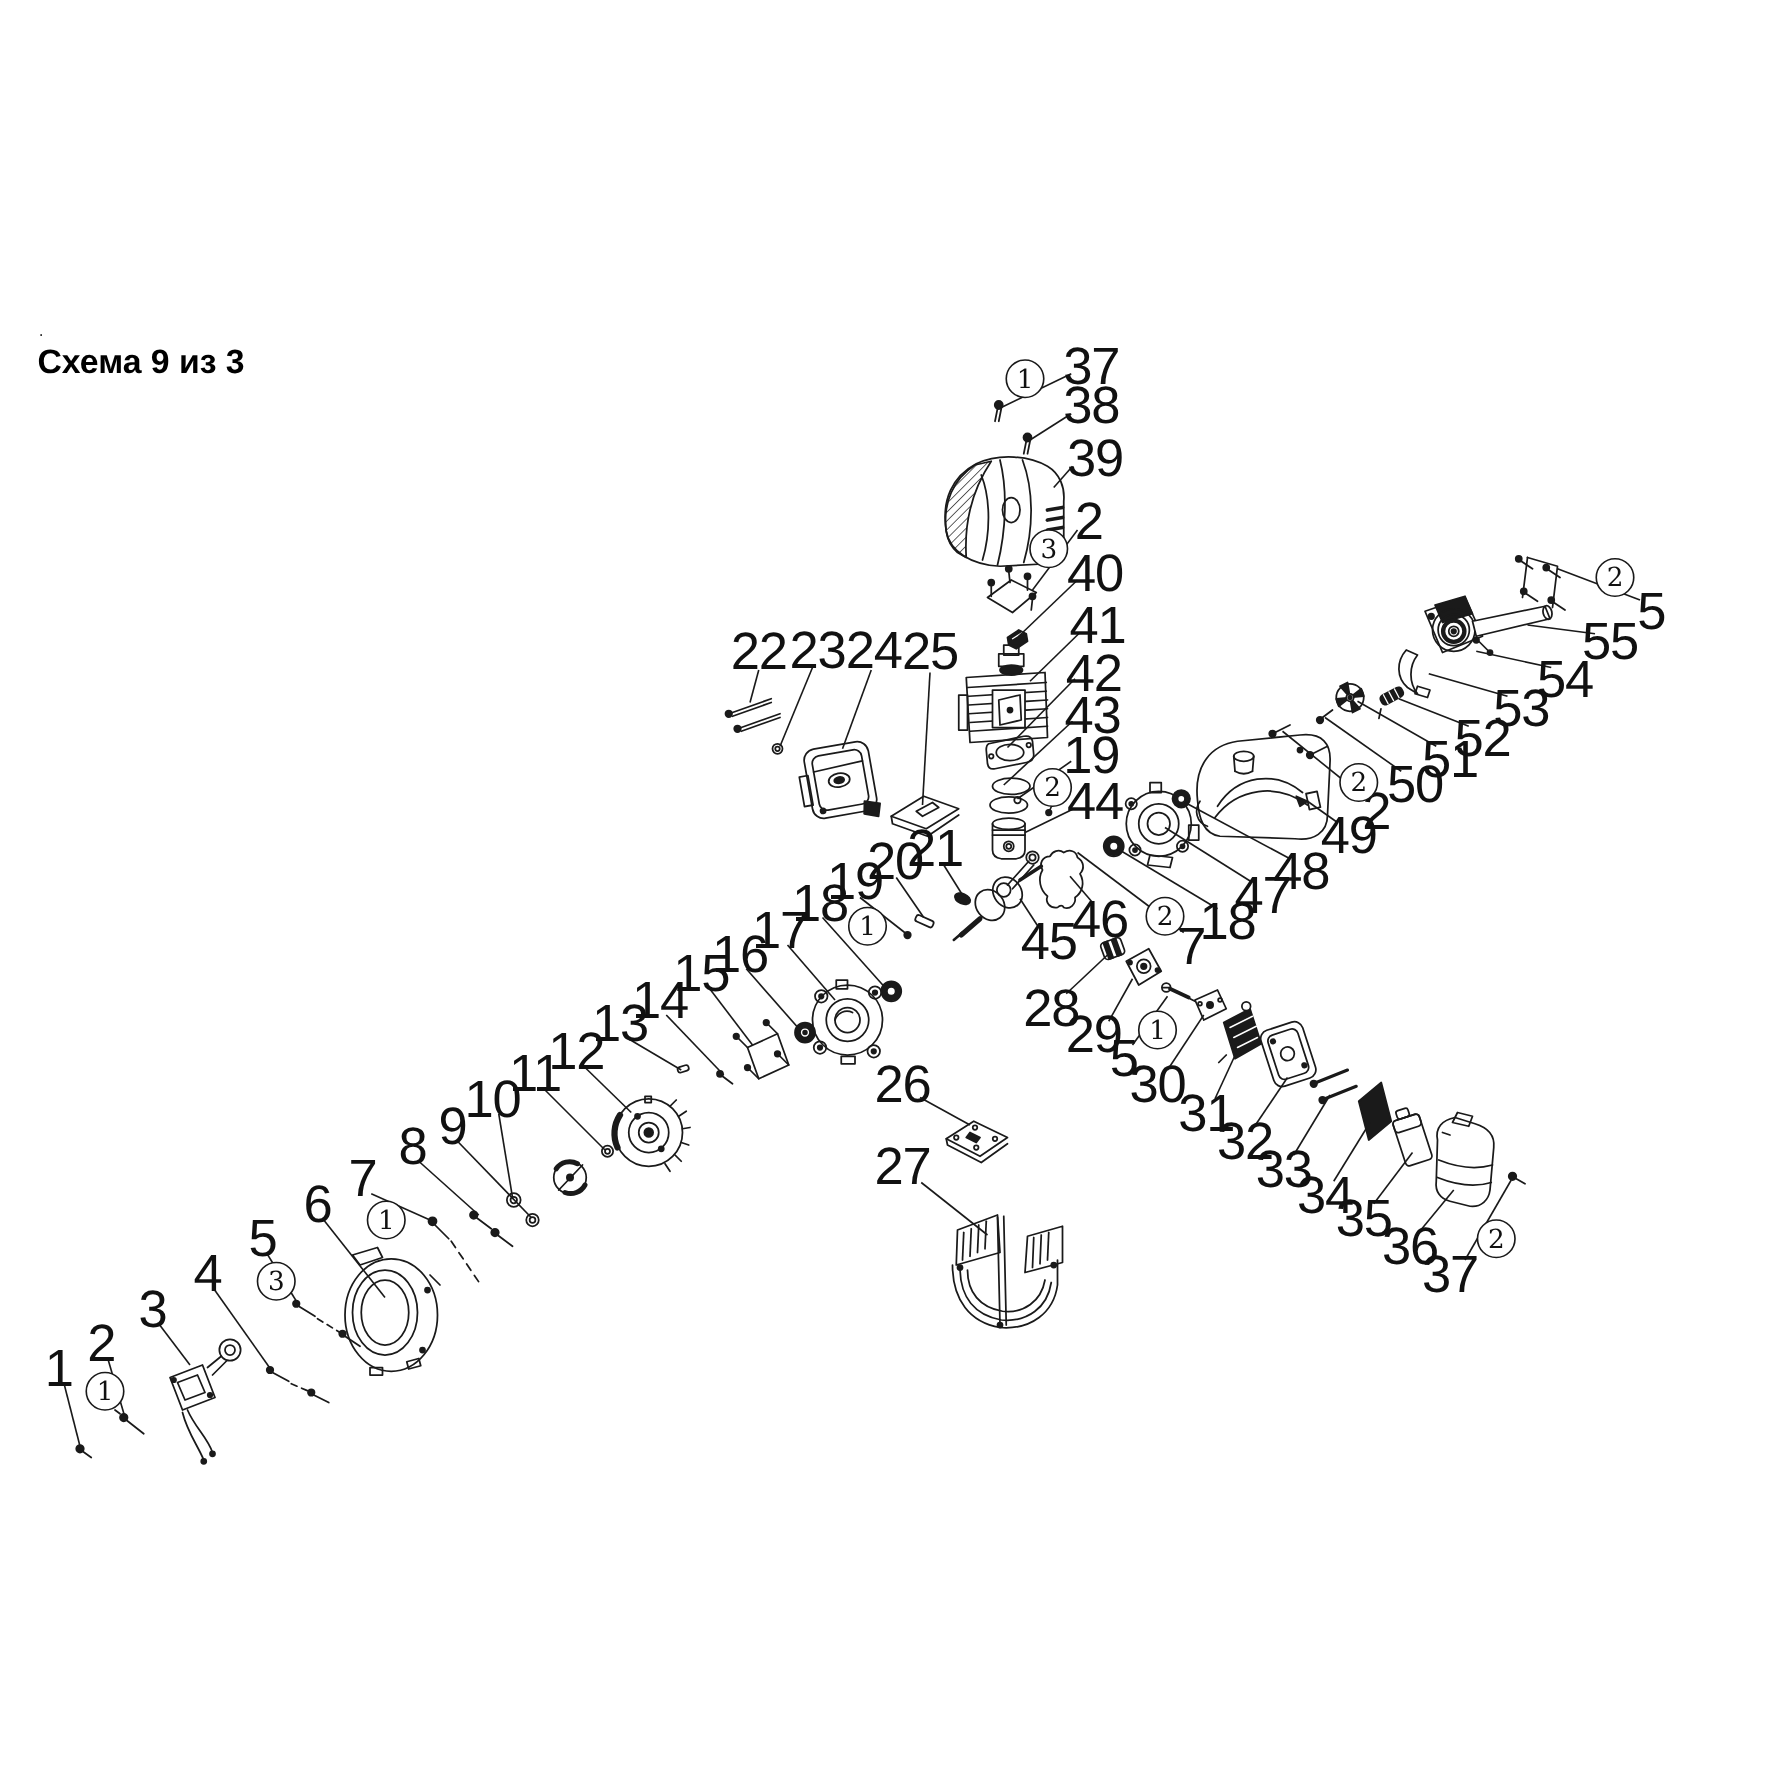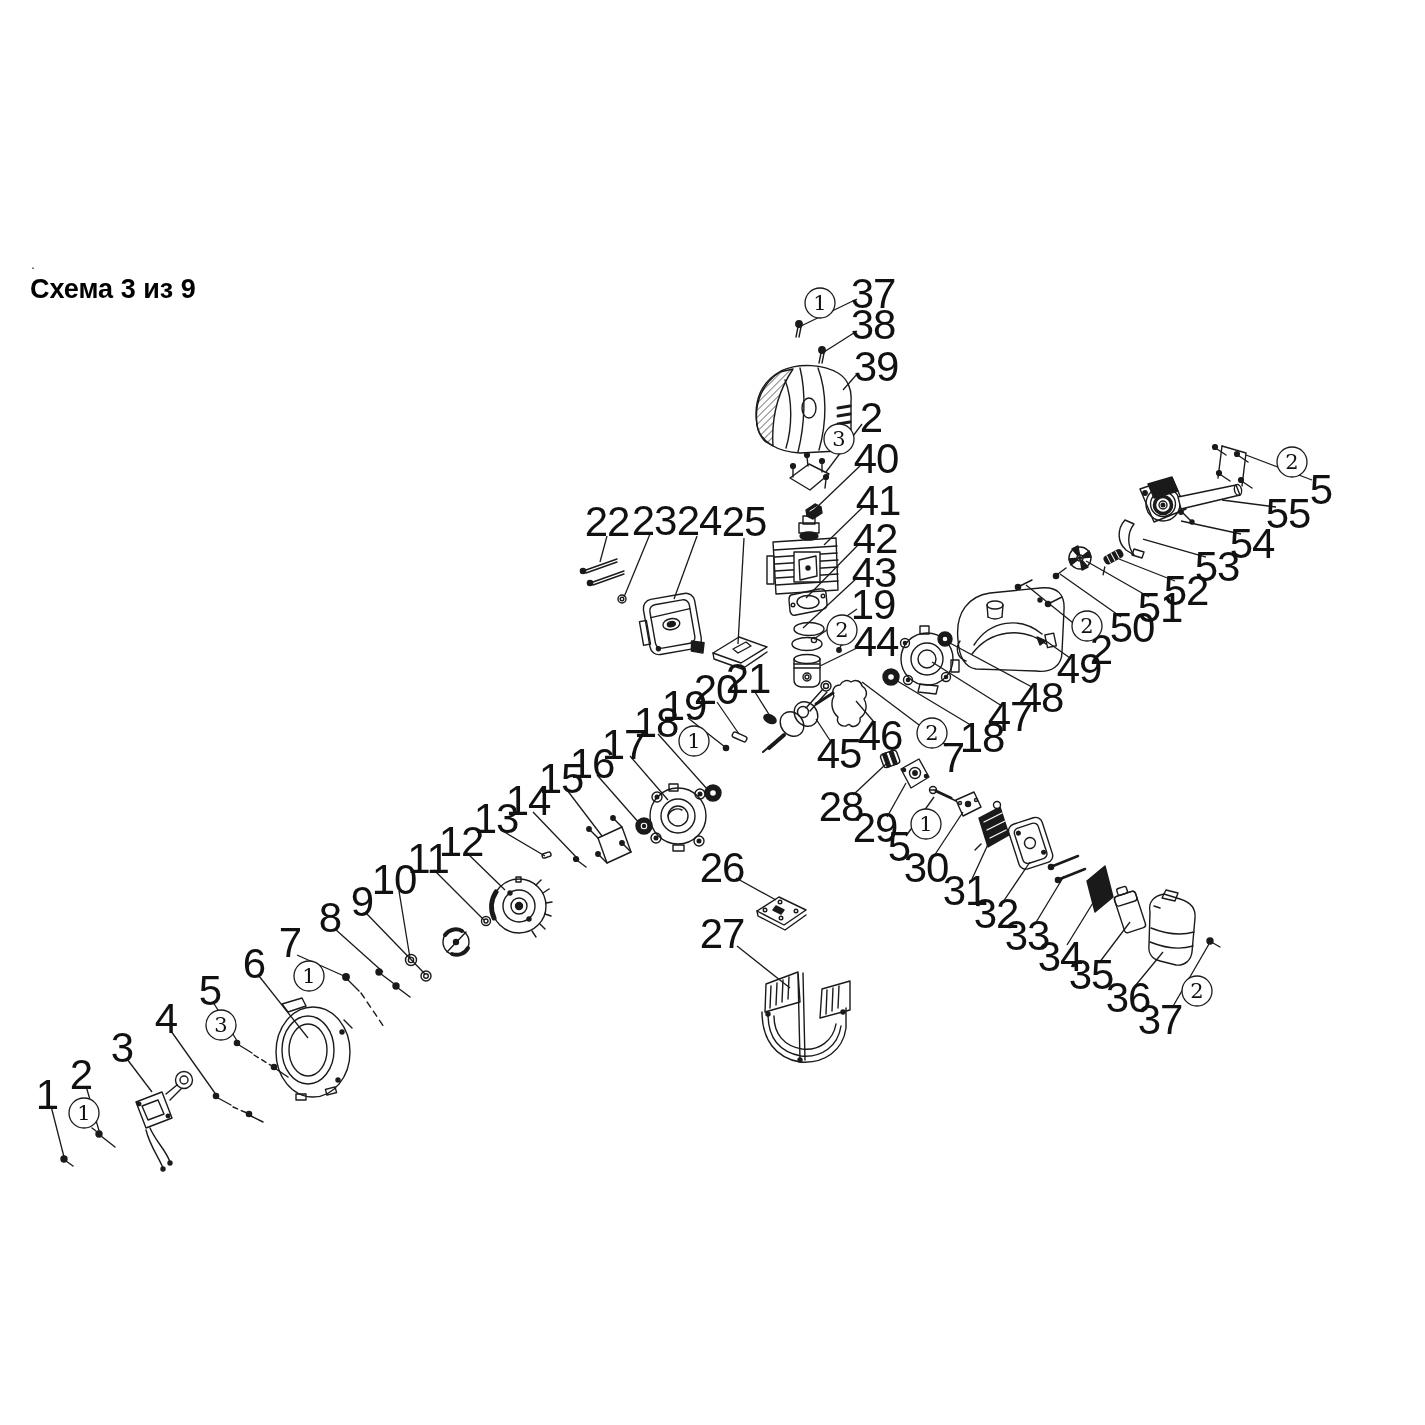--- a/index.html
+++ b/index.html
@@ -11,21 +11,21 @@
   svg{position:absolute;left:0;top:0;}
   svg text.callout{font-family:"Liberation Sans",sans-serif;font-size:42px;fill:#111;
                    letter-spacing:-1px;}
   svg text.circled-digit{font-family:"DejaVu Serif",serif;font-size:21px;fill:#111;}
 </style>
 </head>
 <body>
 
 <div class="canvas">
   <div class="stray-mark">.</div>
-  <div class="page-title">Схема 3 из 9</div>
+  <div class="page-title">Схема 9 из 3</div>
 
   <svg id="diagram-svg" width="1425" height="1425" viewBox="0 0 1425 1425">
     <defs>
       <pattern id="hatch" width="5" height="5" patternUnits="userSpaceOnUse" patternTransform="rotate(45)">
         <line x1="0" y1="0" x2="0" y2="5" stroke="#1a1a1a" stroke-width="1.1"></line>
       </pattern>
     </defs>
 
     <g stroke="#1a1a1a" fill="none" stroke-width="1.4" stroke-linecap="round" stroke-linejoin="round">
 

